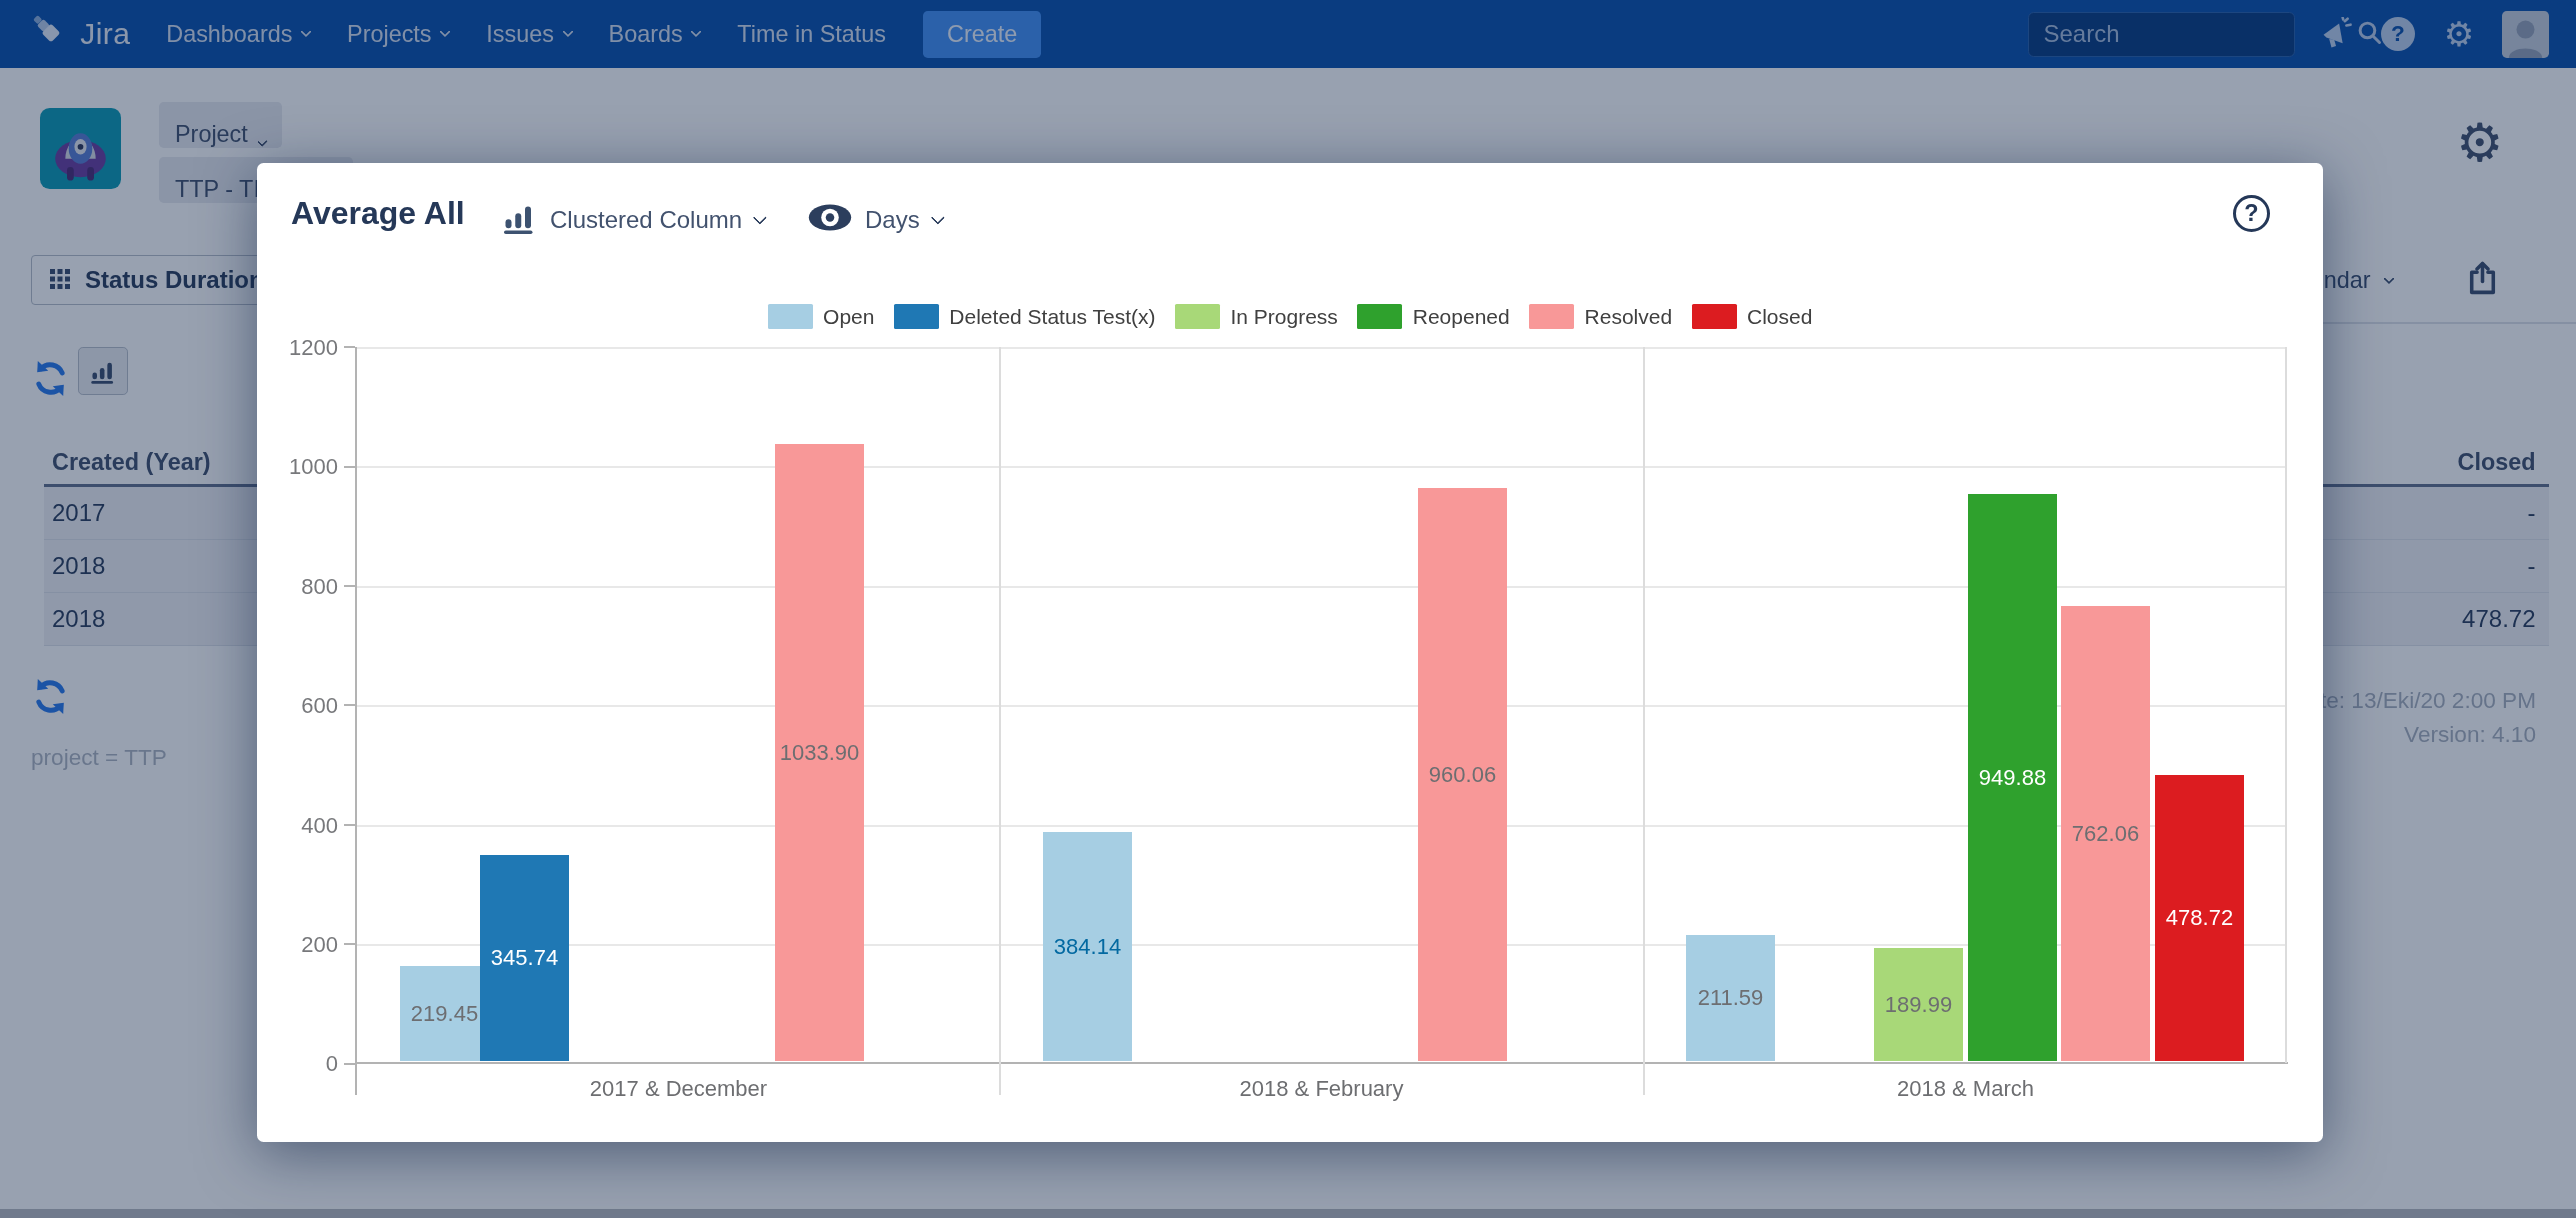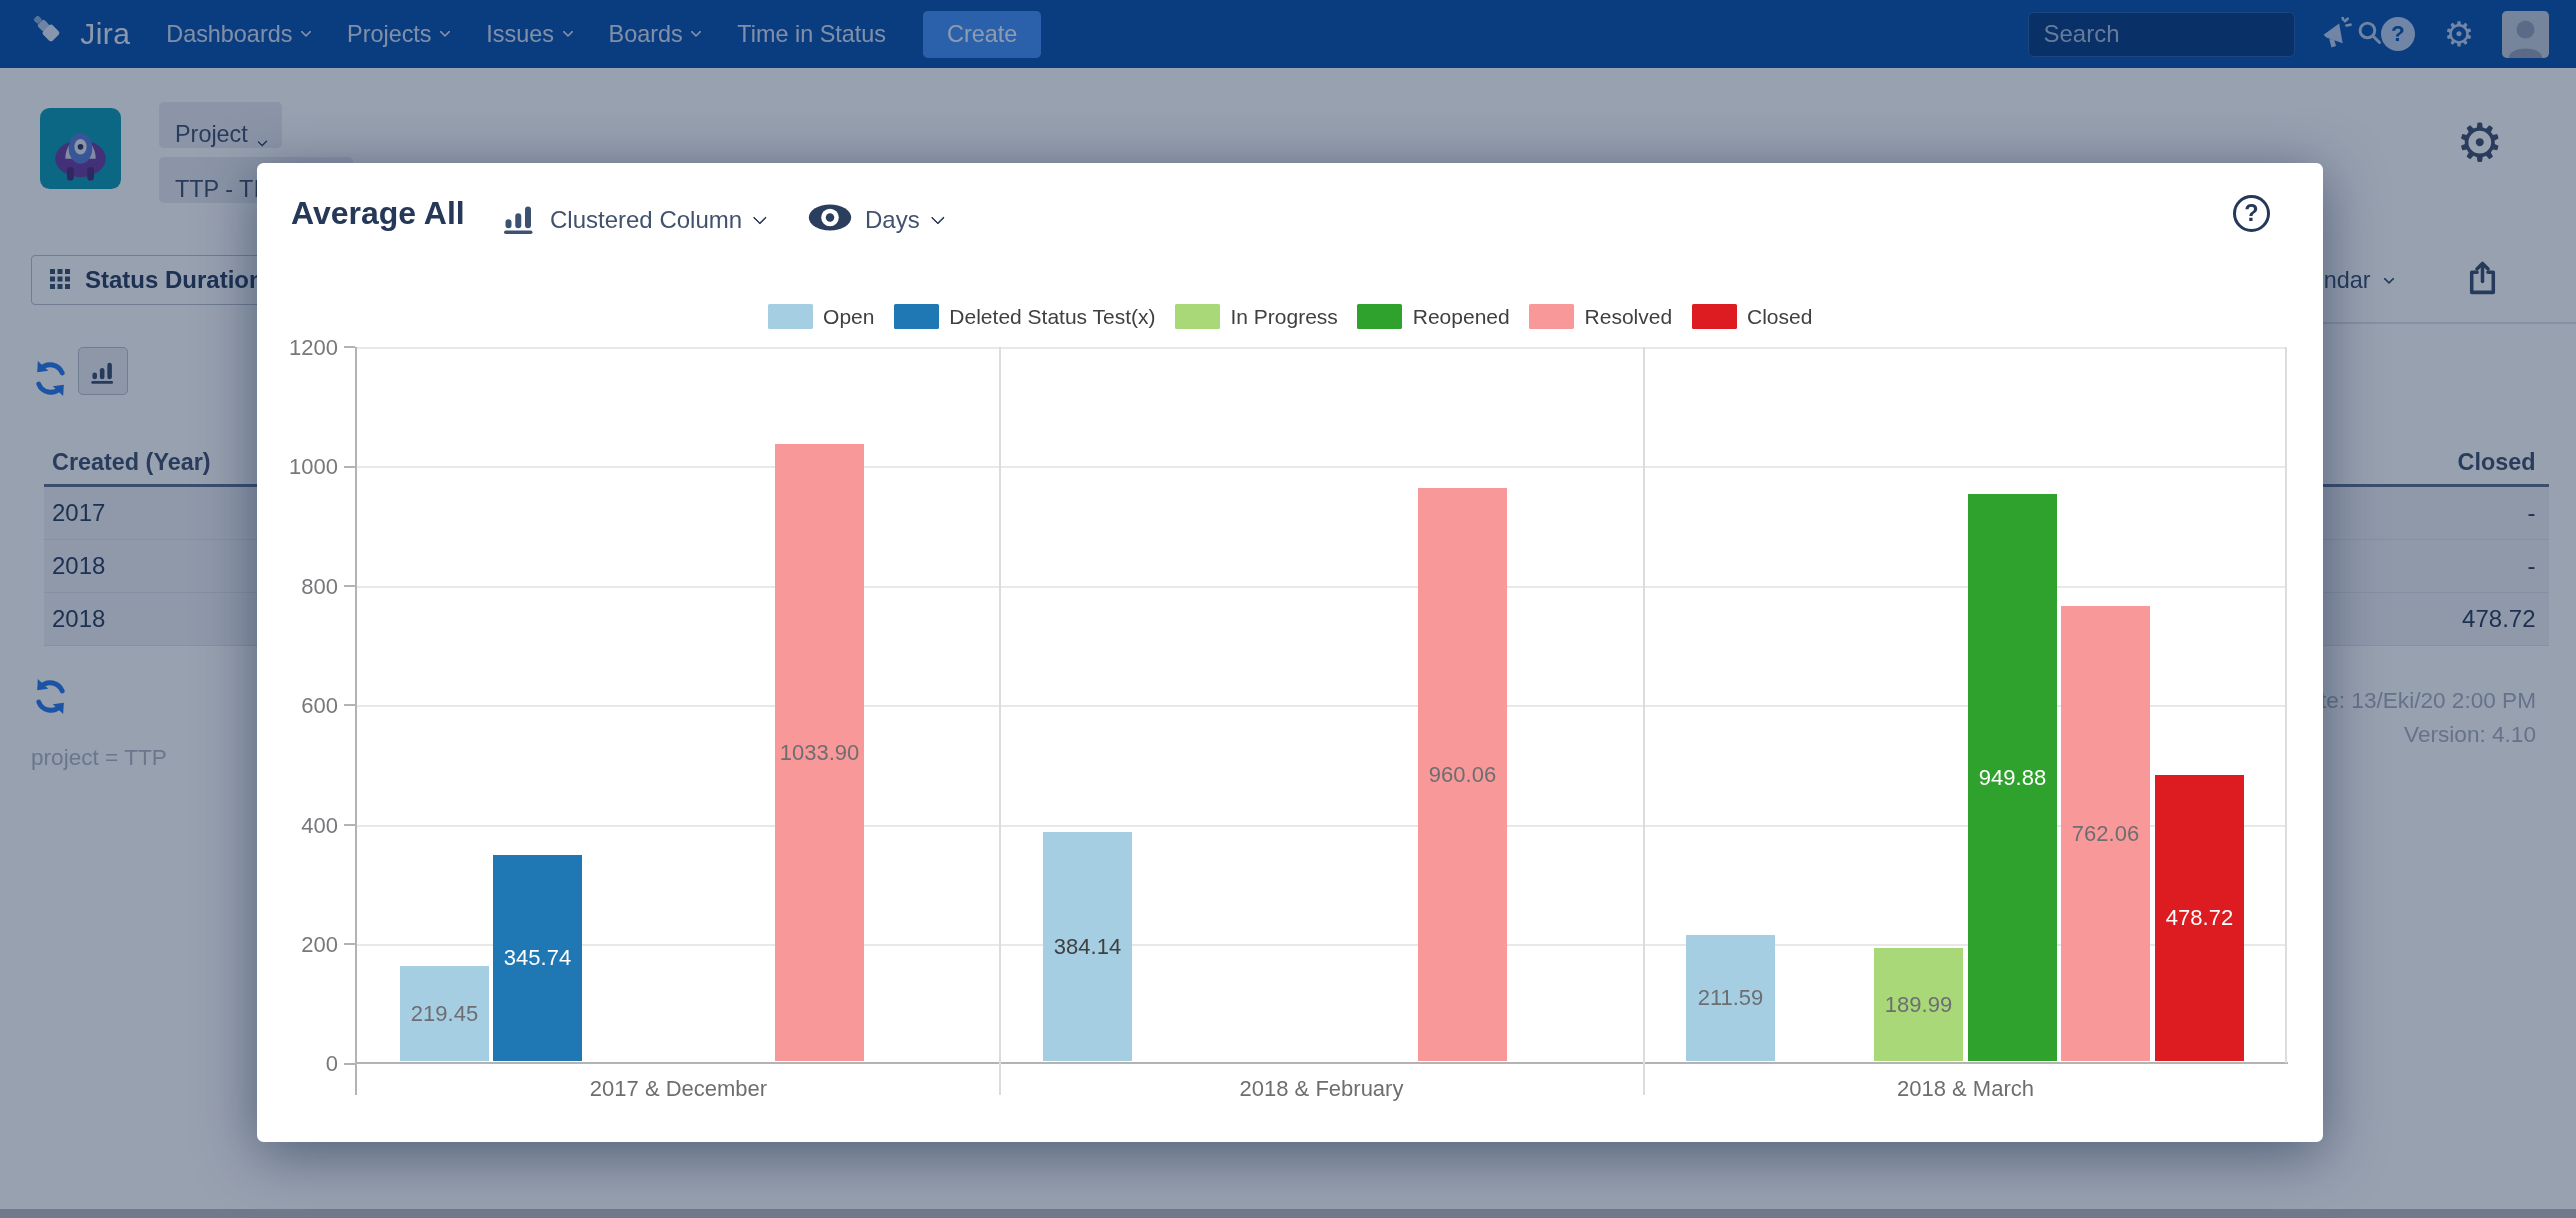--- a/index.html
+++ b/index.html
@@ -365,29 +365,29 @@
         <div class="ytick" style="top: 119px;"></div>
         <div class="ylab" style="top: 107px;">1000</div>
         <div class="ytick" style="top: -0.8px;"></div>
         <div class="ylab" style="top: -12px;">1200</div>
         <div class="vsep" style="left: 642px;"></div>
         <div class="vsep" style="left: 1286px;"></div>
         <div class="vsep" style="left: 1928px; height: 716px;"></div>
         <div class="bar" style="left: 43px; height: 95px; background: rgb(166, 206, 227);">
           <span class="bar-label" style="color: rgb(109, 110, 113);">219.45</span>
         </div>
-        <div class="bar" style="left: 136px; height: 206px; background: rgb(31, 120, 180);">
+        <div class="bar" style="left: 123px; height: 206px; background: rgb(31, 120, 180);">
           <span class="bar-label" style="color: rgb(255, 255, 255);">345.74</span>
         </div>
         <div class="bar" style="left: 418px; height: 617px; background: rgb(248, 152, 152);">
           <span class="bar-label" style="color: rgb(109, 110, 113);">1033.90</span>
         </div>
         <div class="xlab" style="left: 152px;">2017 &amp; December</div>
         <div class="bar" style="left: 686px; height: 229px; background: rgb(166, 206, 227);">
-          <span class="bar-label" style="color: #404040;">384.14</span>
+          <span class="bar-label" style="color: #0369a1;">384.14</span>
         </div>
         <div class="bar" style="left: 1061px; height: 573px; background: rgb(248, 152, 152);">
           <span class="bar-label" style="color: rgb(109, 110, 113);">960.06</span>
         </div>
         <div class="xlab" style="left: 795px;">2018 &amp; February</div>
         <div class="bar" style="left: 1329px; height: 126px; background: rgb(166, 206, 227);">
           <span class="bar-label" style="color: rgb(109, 110, 113);">211.59</span>
         </div>
         <div class="bar" style="left: 1517px; height: 113px; background: rgb(168, 216, 120);">
           <span class="bar-label" style="color: rgb(109, 110, 113);">189.99</span>

